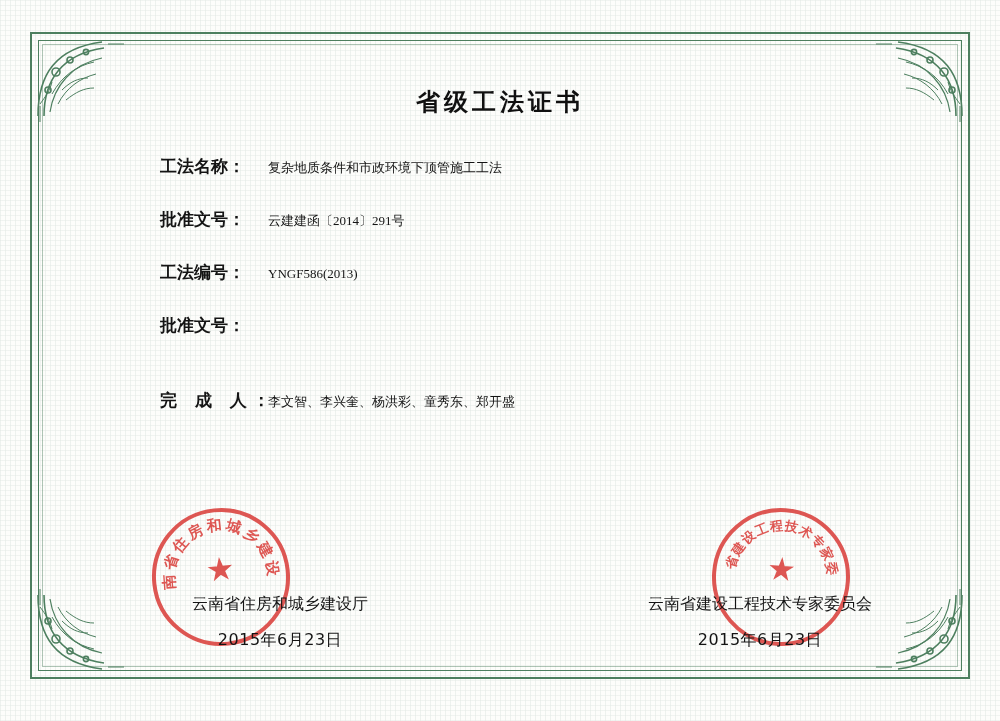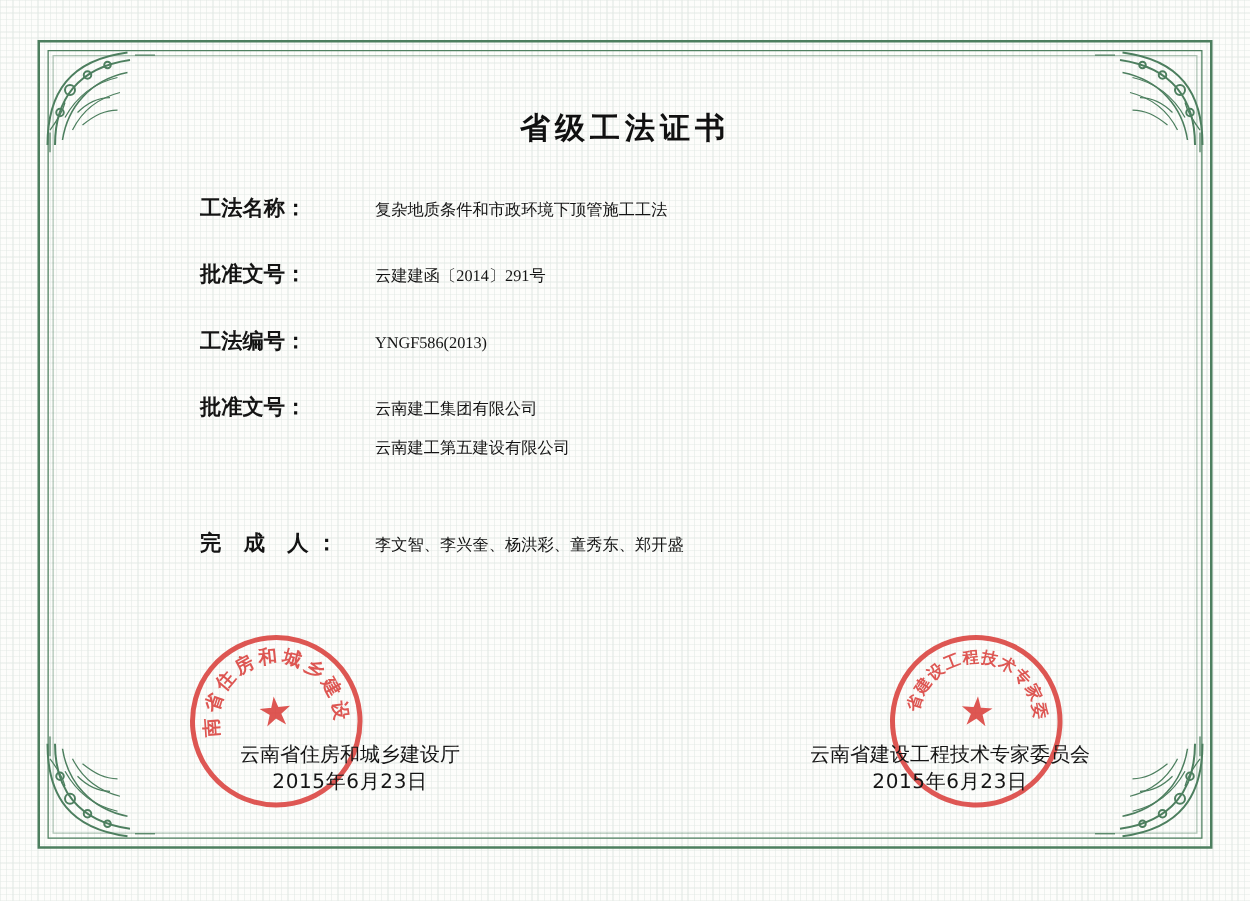--- a/index.html
+++ b/index.html
@@ -85,21 +85,20 @@
   .fields {
     position: absolute;
     left: 160px;
     top: 155px;
     width: 720px;
   }
   .field {
     display: flex;
     align-items: flex-start;
     margin-bottom: 27px;
-    gap: 32px;
   }
   .field-label {
     width: 108px;
     flex: 0 0 108px;
     font-family: "DejaVu Sans", sans-serif;
     font-weight: bold;
     font-size: 17px;
     color: #141414;
     letter-spacing: 0px;
     white-space: nowrap;
@@ -131,21 +130,21 @@
 
   
   .sig {
     position: absolute;
     font-family: "DejaVu Sans", sans-serif;
     font-size: 16px;
     color: #141414;
     text-align: center;
   }
   .sig .org { display: block; white-space: nowrap; }
-  .sig .date { display: block; margin-top: 0; letter-spacing: 0.5px; }
+  .sig .date { display: block; margin-top: 15px; letter-spacing: 0.5px; }
   .sig-left  { left: 120px; top: 594px; width: 320px; }
   .sig-right { left: 580px; top: 594px; width: 360px; }
 </style>
 </head>
 <body>
 
 <div id="certificate">
 
   <div class="border-outer"></div>
   <div class="border-inner"></div>
@@ -238,24 +237,20 @@
       <div class="field-value">云建建函〔2014〕291号</div>
     </div>
 
     <div class="field">
       <div class="field-label">工法编号：</div>
       <div class="field-value">YNGF586(2013)</div>
     </div>
 
     <div class="field unit">
       <div class="field-label">批准文号：</div>
-      <div class="field-value">
-        <span>云南建工集团有限公司</span>
-        <span class="line2">云南建工第五建设有限公司</span>
-      </div>
     </div>
 
     <div class="field person">
       <div class="field-label">完 成 人：</div>
       <div class="field-value">李文智、李兴奎、杨洪彩、童秀东、郑开盛</div>
     </div>
 
   </div>
 
   <div class="seal seal-left">

